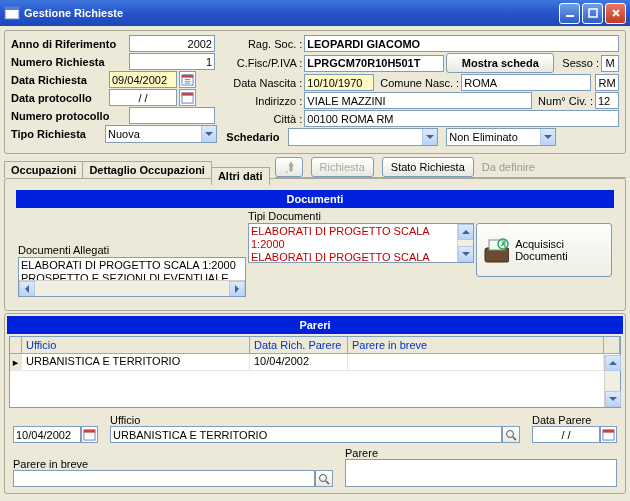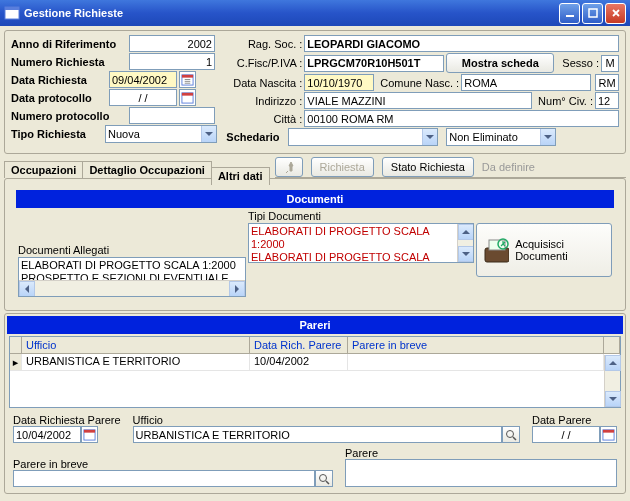--- a/index.html
+++ b/index.html
@@ -257,21 +257,20 @@
           <div style="width:16px"></div>
         </div>
         <div class="vscroll" style="top:18px">
             <div class="sbtn u"></div>
             <div class="sbtn d"></div>
           </div>
       </div>
 
       <div class="bottomrow" style="margin-top:4px;">
         <div class="fcol">
-          <span class="lbl">Data Richiesta Parere</span>
           <div style="display:flex;">
               <span class="inp" style="width:68px">10/04/2002</span>
               <span class="cal">
                 <svg viewBox="0 0 14 14">
                   <rect x="1" y="2" width="12" height="11" fill="#fff" stroke="#5a7edc"></rect>
                   <rect x="1" y="2" width="12" height="3" fill="#d04040"></rect>
                 </svg>
               </span>
             </div>
         </div>

